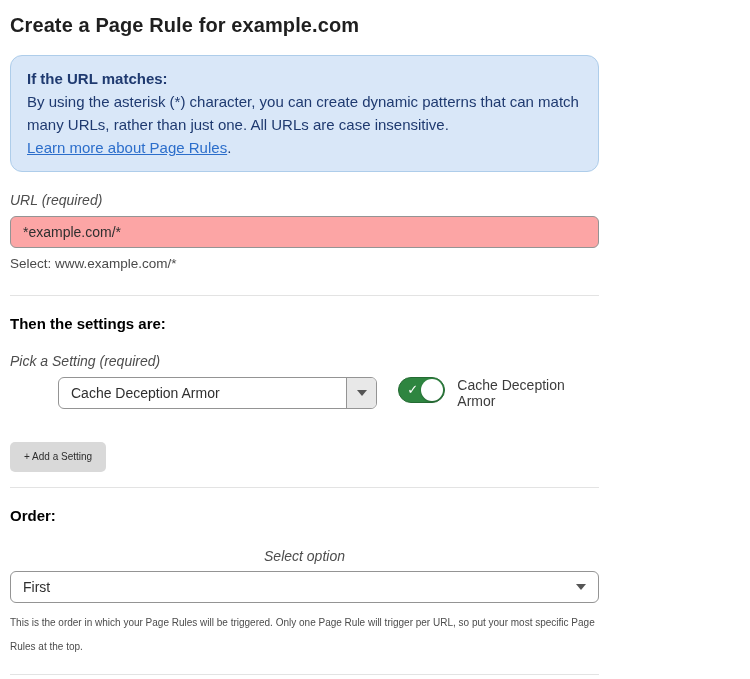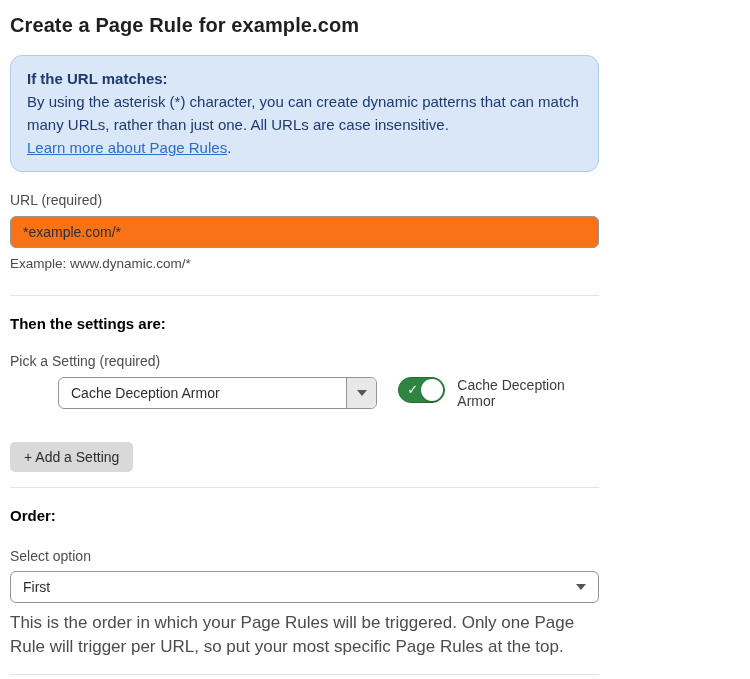--- a/index.html
+++ b/index.html
@@ -24,30 +24,30 @@
     padding: 11px 16px 12px 16px;
     font-size: 15px; line-height: 23px;
     color: #1f3a70;
   }
   .info-box .info-heading { font-weight: bold; }
   .info-box a.info-link {
     color: #2c6ecb; text-decoration: underline; cursor: pointer;
   }
 
   .field-label {
-    margin-top: 19px; font-size: 14px; color: #4d4d4d; line-height: 18px;
+    margin-top: 19px; font-size: 14px; color: #4d4d4d; line-height: 18px; font-style: italic;
   }
 
   .text-input {
     display: block; width: 100%; height: 32px;
     margin-top: 7px; padding: 0 12px;
     font-family: "Liberation Sans", "DejaVu Sans", sans-serif;
     font-size: 14px; color: #2f2f2f;
     border: 1px solid #949494; border-radius: 6px;
-    background: #f97316; outline: none;
+    background: #fca5a5; outline: none;
   }
 
   .helper-text { margin-top: 7px; font-size: 13.5px; color: #4a4a4a; line-height: 18px; }
 
   hr.divider {
     border: none; border-top: 1px solid #e3e3e3;
     margin-top: 22px;
   }
   hr.divider.tight { margin-top: 15px; }
 
@@ -96,47 +96,47 @@
   .toggle .knob {
     position: absolute; right: 1px; top: 50%; transform: translateY(-50%);
     width: 22px; height: 22px; border-radius: 50%;
     background: #fff; box-shadow: 0 1px 2px rgba(0,0,0,0.25);
   }
   .toggle-label { margin-left: 12px; font-size: 14px; color: #3c3c3c; }
 
   .btn {
     display: inline-block; height: 30px; padding: 0 14px;
     font-family: "Liberation Sans", "DejaVu Sans", sans-serif;
-    font-size: 14px; line-height: 28px;
+    font-size: 10px; line-height: 28px;
     border: none; border-radius: 5px; cursor: pointer;
     color: #2d2d2d; background: #d9d9d9;
   }
   .btn.add-setting { margin-top: 33px; }
 
   .order-helper {
-    margin-top: 8px; font-size: 17px; line-height: 24px; color: #4c4c4c;
+    margin-top: 8px; font-size: 10px; line-height: 24px; color: #4c4c4c;
     max-width: 712px;
   }
 </style>
 </head>
 <body>
 
 <div class="container">
 
   <h1 class="page-title">Create a Page Rule for example.com</h1>
 
   <div class="info-box">
     <div class="info-heading">If the URL matches:</div>
     <div>By using the asterisk (*) character, you can create dynamic patterns that can match many URLs, rather than just one. All URLs are case insensitive.</div>
     <div><a class="info-link">Learn more about Page Rules</a><span>.</span></div>
   </div>
 
   <div class="field-label">URL (required)</div>
   <input class="text-input" type="text" value="*example.com/*" style="">
-  <div class="helper-text">Example: www.dynamic.com/*</div>
+  <div class="helper-text">Select: www.example.com/*</div>
 
   <hr class="divider">
 
   <h2 class="section-heading">Then the settings are:</h2>
 
   <div class="field-label" style="">Pick a Setting (required)</div>
 
   <div class="setting-row">
     <div class="select combo">
       <span class="select-text">Cache Deception Armor</span>
@@ -150,21 +150,21 @@
     </span>
     <span class="toggle-label">Cache Deception Armor</span>
   </div>
 
   <button class="btn add-setting">+ Add a Setting</button>
 
   <hr class="divider tight">
 
   <h2 class="section-heading">Order:</h2>
 
-  <div class="field-label" style="margin-top:22px;">Select option</div>
+  <div class="field-label" style="margin-top:22px;text-align:center;">Select option</div>
 
   <div class="select full">
     <span class="select-text">First</span>
     <span class="tri"></span>
   </div>
 
   <div class="order-helper">This is the order in which your Page Rules will be triggered. Only one Page Rule will trigger per URL, so put your most specific Page Rules at the top.</div>
 
   <hr class="divider tight">
 

